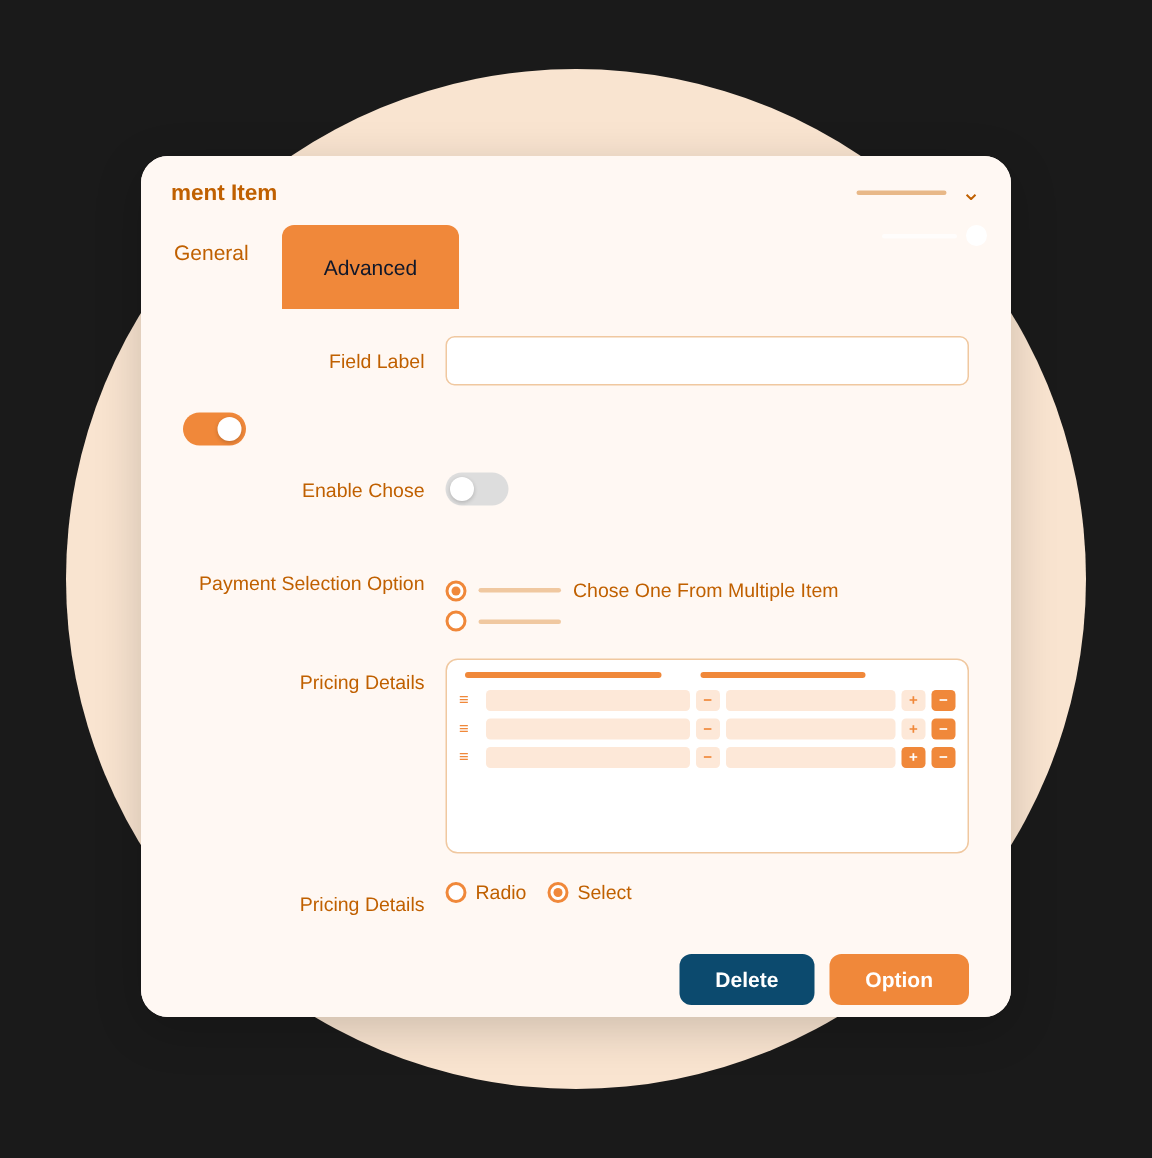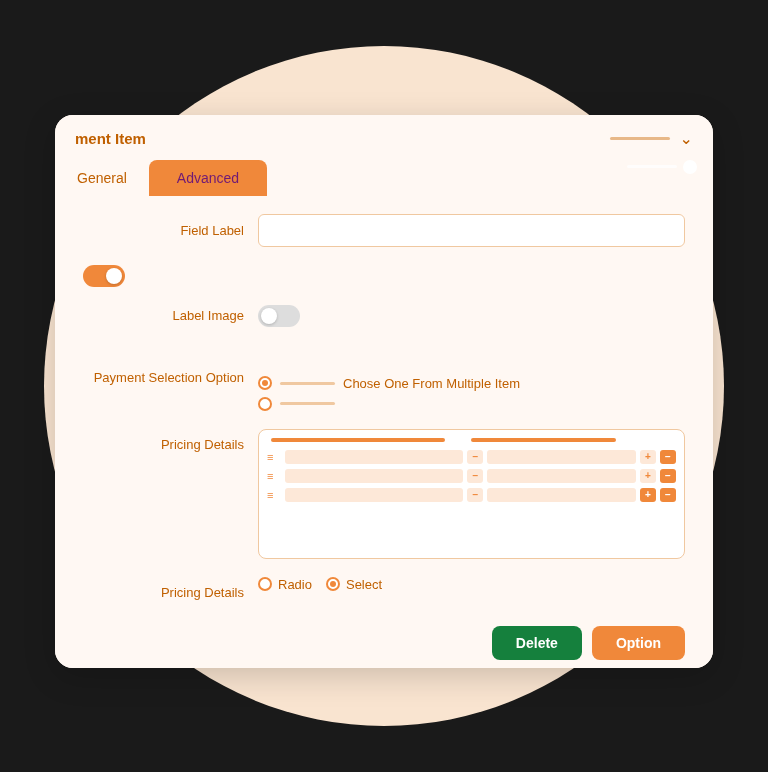--- a/index.html
+++ b/index.html
@@ -24,21 +24,21 @@
       top: 50%;
       left: 50%;
       transform: translate(-50%, -50%);
     }
 
     .panel {
       position: relative;
       z-index: 10;
       background: #fff8f3;
       border-radius: 18px;
-      width: 658px;
+      width: 580px;
       box-shadow: 0 8px 32px rgba(0,0,0,0.18);
       overflow: hidden;
       margin-top: 10px;
     }
 
     
     .panel-header {
       background: #fff8f3;
       padding: 14px 20px 0 20px;
       display: flex;
@@ -86,23 +86,23 @@
       border-radius: 0;
     }
 
     .tab-general {
       background: transparent;
       color: #c06000;
     }
 
     .tab-advanced {
       background: #f0883a;
-      color: #701a75;
+      color: #0f172a;
       border-radius: 8px 8px 0 0;
-      padding: 10px 28px;
+      padding: 20px 28px;
     }
 
     .tab-toggle {
       margin-left: auto;
       margin-right: 16px;
       display: flex;
       align-items: center;
       gap: 6px;
     }
 
@@ -347,21 +347,21 @@
     .btn {
       padding: 9px 24px;
       border-radius: 8px;
       font-size: 14px;
       font-weight: 600;
       cursor: pointer;
       border: none;
     }
 
     .btn-delete {
-      background: #15803d;
+      background: #0c4a6e;
       color: #fff;
     }
 
     .btn-update {
       background: #f0883a;
       color: #fff;
     }
   </style>
 </head>
 <body>
@@ -396,21 +396,21 @@
 
     <div class="form-row">
       <label class="toggle-switch">
 
         <div class="toggle-track"></div>
         <div class="toggle-thumb on"></div>
       </label>
     </div>
 
     <div class="form-row">
-      <span class="form-label">Label Image</span>
+      <span class="form-label">Enable Chose</span>
       <label class="toggle-switch">
 
         <div class="toggle-track off"></div>
         <div class="toggle-thumb off"></div>
       </label>
     </div>
 
     <div class="form-row">
       <span class="form-label">Payment Selection Option</span>
       <div class="radio-group">

